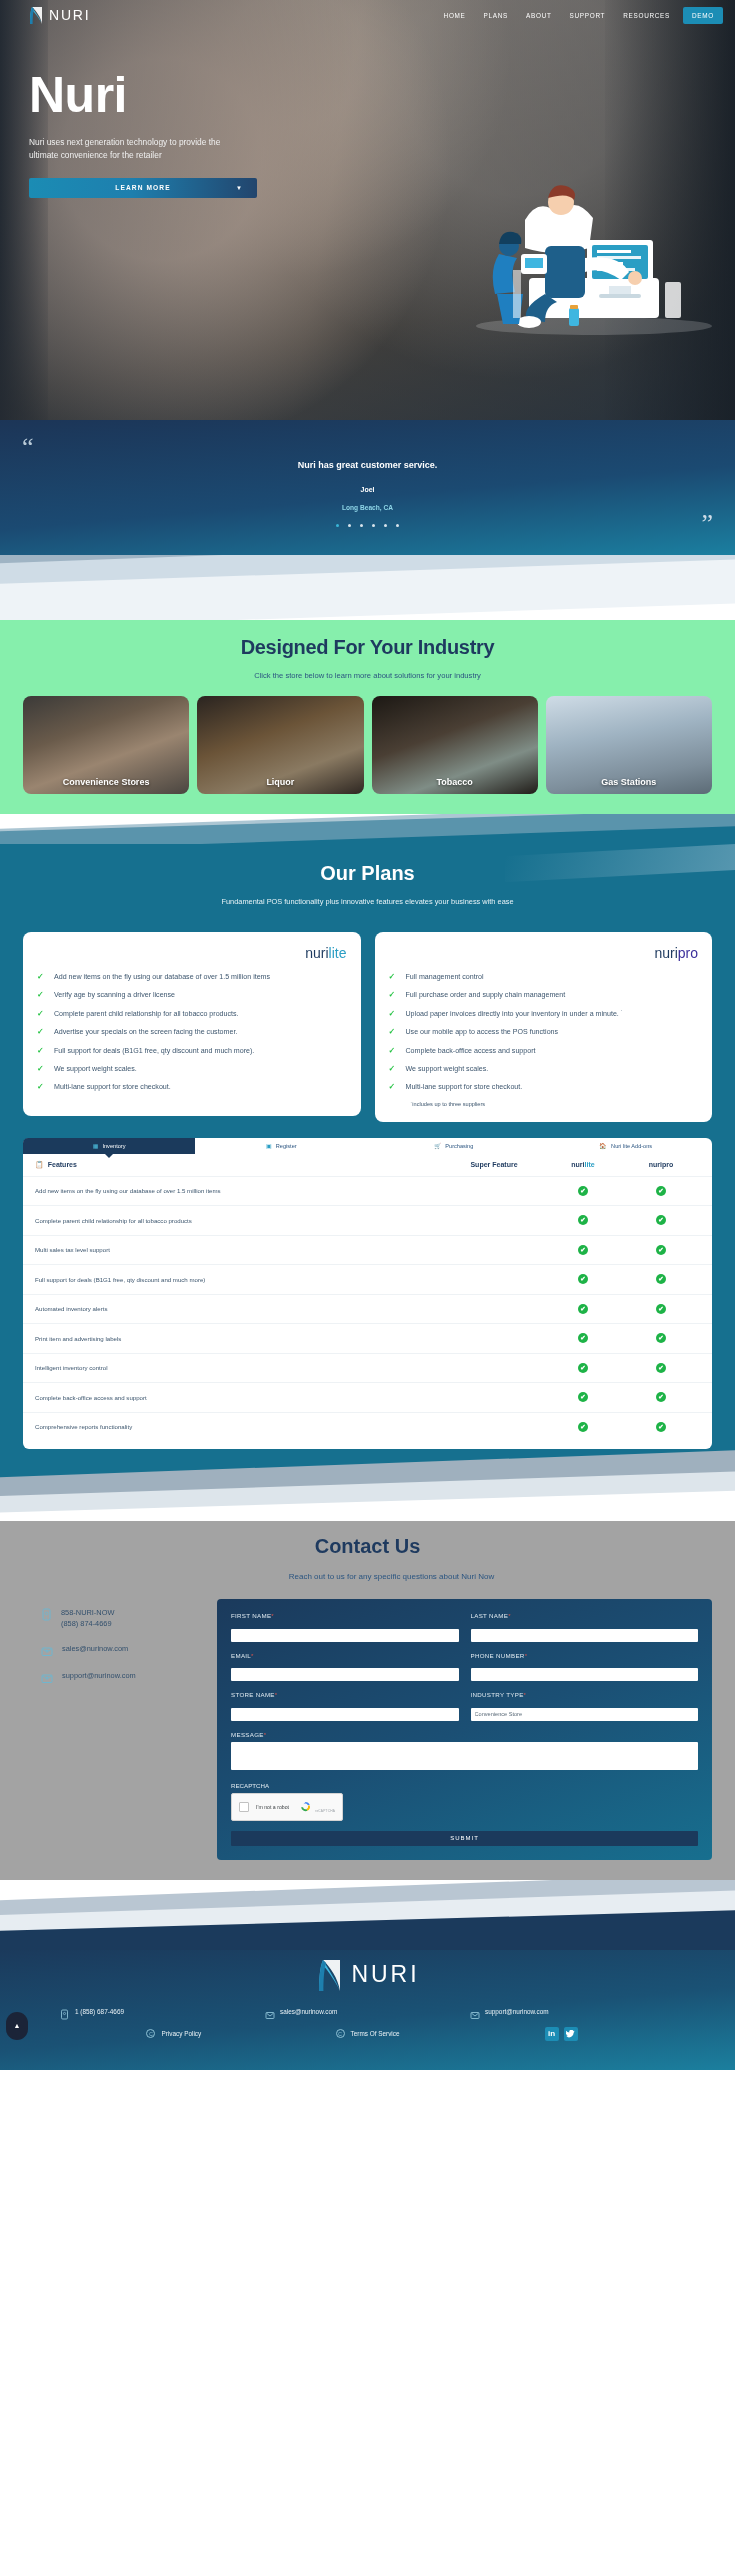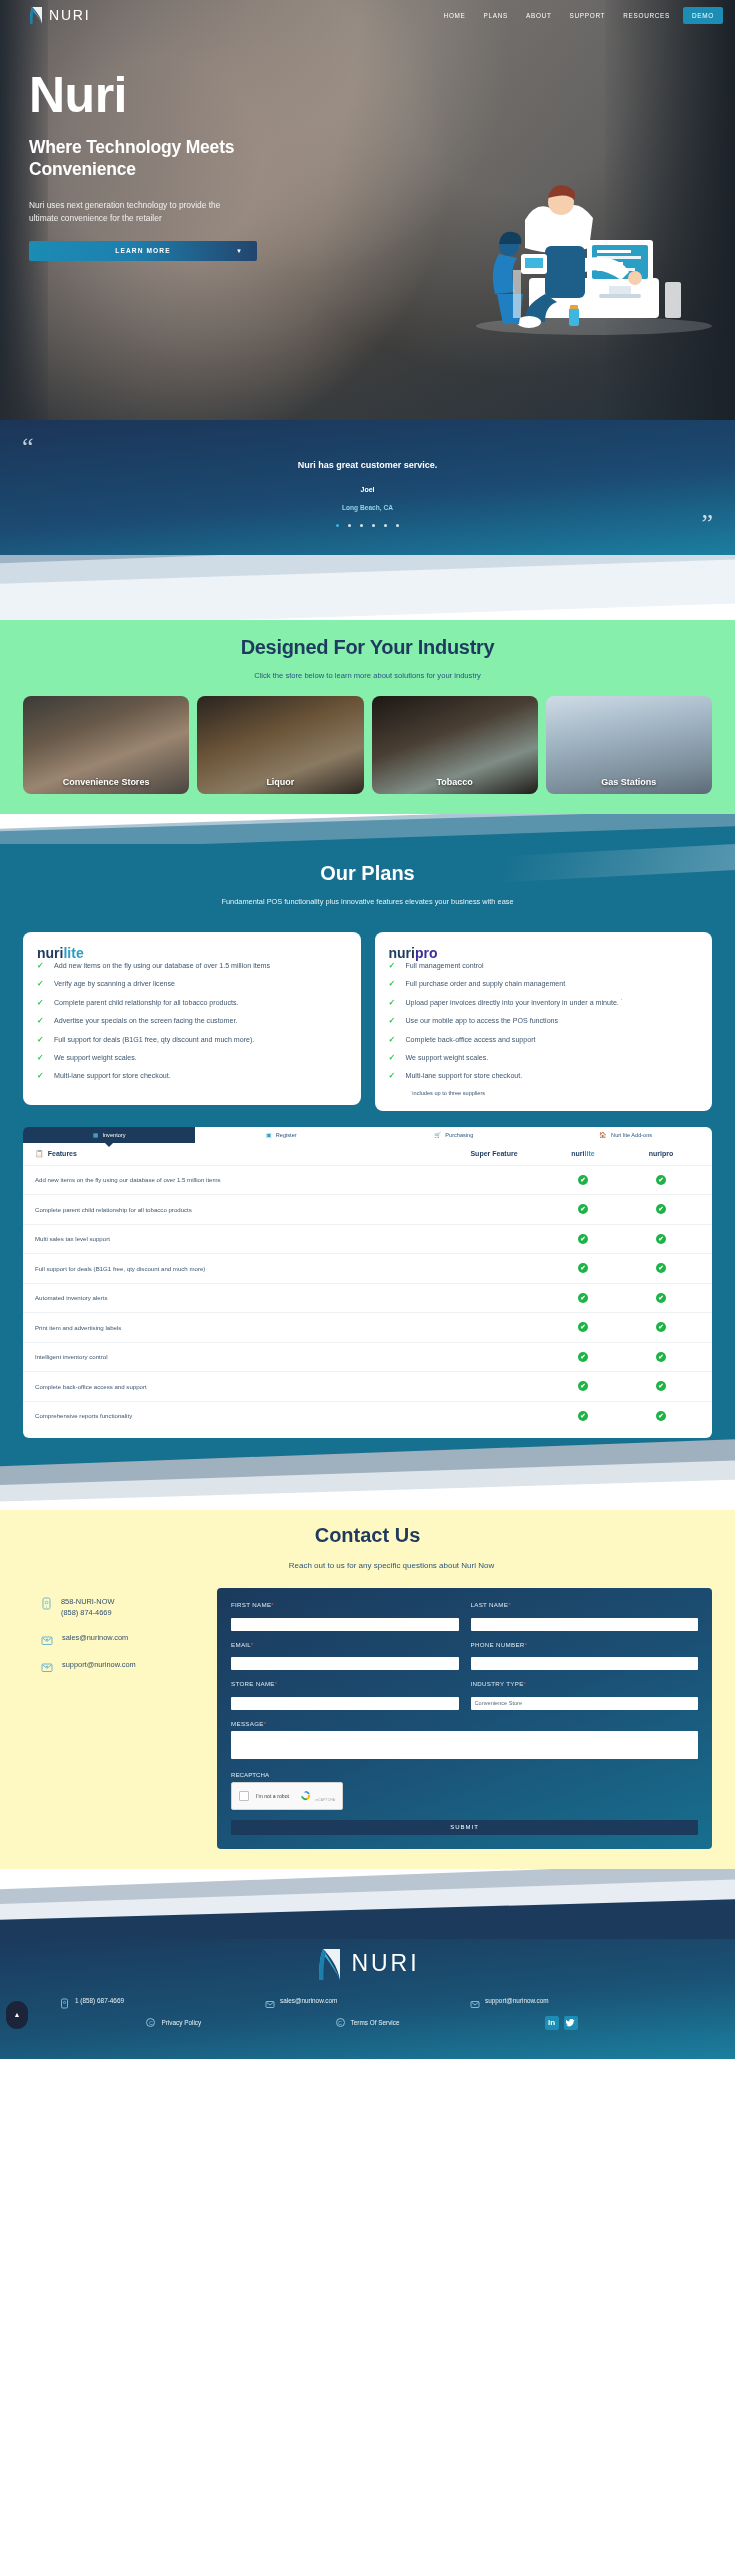--- a/index.html
+++ b/index.html
@@ -154,21 +154,21 @@
     transform:skewY(-3deg); transform-origin:right top;
   }
   .plans-title {
     text-align:center; color:#fff; font-size:20px; font-weight:700; margin-bottom:12px;
   }
   .plans-sub { text-align:center; color:#e8f3f7; font-size:7.4px; margin-bottom:26px; }
   .plan-row { display:flex; gap:14px; padding:0 23px; align-items:flex-start; }
   .plan {
     flex:1; background:#fff; border-radius:8px; padding:13px 14px 15px;
   }
-  .plan-name { text-align:left; font-size:14px; font-weight:700; }
+  .plan-name { text-align:right; font-size:14px; font-weight:400; margin-bottom:11px; }
   .plan-name .a { color:#1e3a5f; }
   .plan-name .lite { color:#2a9ec4; }
   .plan-name .pro { color:#3b2f9b; }
   .plan-feat { display:flex; gap:8px; margin-bottom:8px; align-items:flex-start; }
   .tick {
     color:#22c241; font-size:8px; line-height:1.3; flex:0 0 9px; font-weight:700;
   }
   .plan-feat-text { color:#3d566e; font-size:7.1px; line-height:1.45; }
   .plan-note { color:#3d566e; font-size:5.6px; margin-left:22px; margin-top:4px; }
 
@@ -218,21 +218,21 @@
   .plans-bottom .pb2 {
     position:absolute; left:-8%; top:34px; width:122%; height:60px;
     background:#dde5eb; transform:rotate(-1.9deg);
   }
   .plans-bottom .pb3 {
     position:absolute; left:-8%; top:52px; width:122%; height:50px;
     background:#ffffff; transform:rotate(-1.7deg);
   }
 
   
-  .contact { background:#fef9c3; padding:14px 0 20px; position:relative; }
+  .contact { background:#a3a3a3; padding:14px 0 20px; position:relative; }
   .contact-title { text-align:center; color:#1e3a5f; font-size:20px; font-weight:700; margin-bottom:14px; }
   .contact-sub { text-align:center; color:#2b5580; font-size:8px; margin-bottom:18px;padding-left:48px; }
   .contact-row { display:flex; padding:0 23px; gap:14px; align-items:flex-start; }
   .contact-info { width:180px; padding-top:8px; }
   .ci-item { display:flex; gap:9px; align-items:flex-start; margin-bottom:14px; padding-left:18px; }
   .ci-ico { flex:0 0 11px; height:13px; color:#6fb6cf; }
   .ci-text { color:#33506d; font-size:7.4px; line-height:1.5; }
 
   .form {
     flex:1; border-radius:4px; padding:13px 14px 14px;
@@ -336,21 +336,20 @@
       <a class="nav-link" href="#">PLANS</a>
       <a class="nav-link" href="#">ABOUT</a>
       <a class="nav-link" href="#">SUPPORT</a>
       <a class="nav-link" href="#">RESOURCES</a>
       <div class="nav-demo">DEMO</div>
     </div>
   </div>
 
   <div class="hero-copy">
     <div class="hero-title">Nuri</div>
-    <div class="hero-sub">Where Technology Meets Convenience</div>
     <div class="hero-para">Nuri uses next generation technology to provide the ultimate convenience for the retailer</div>
     <div class="learn-btn">
       <span>LEARN MORE</span>
       <span class="chev">▼</span>
     </div>
   </div>
 
   <div class="hero-illo">
     <svg width="250" height="180" viewBox="0 0 250 180">
       <ellipse cx="125" cy="168" rx="118" ry="9" fill="#ffffff" opacity="0.18"></ellipse>

